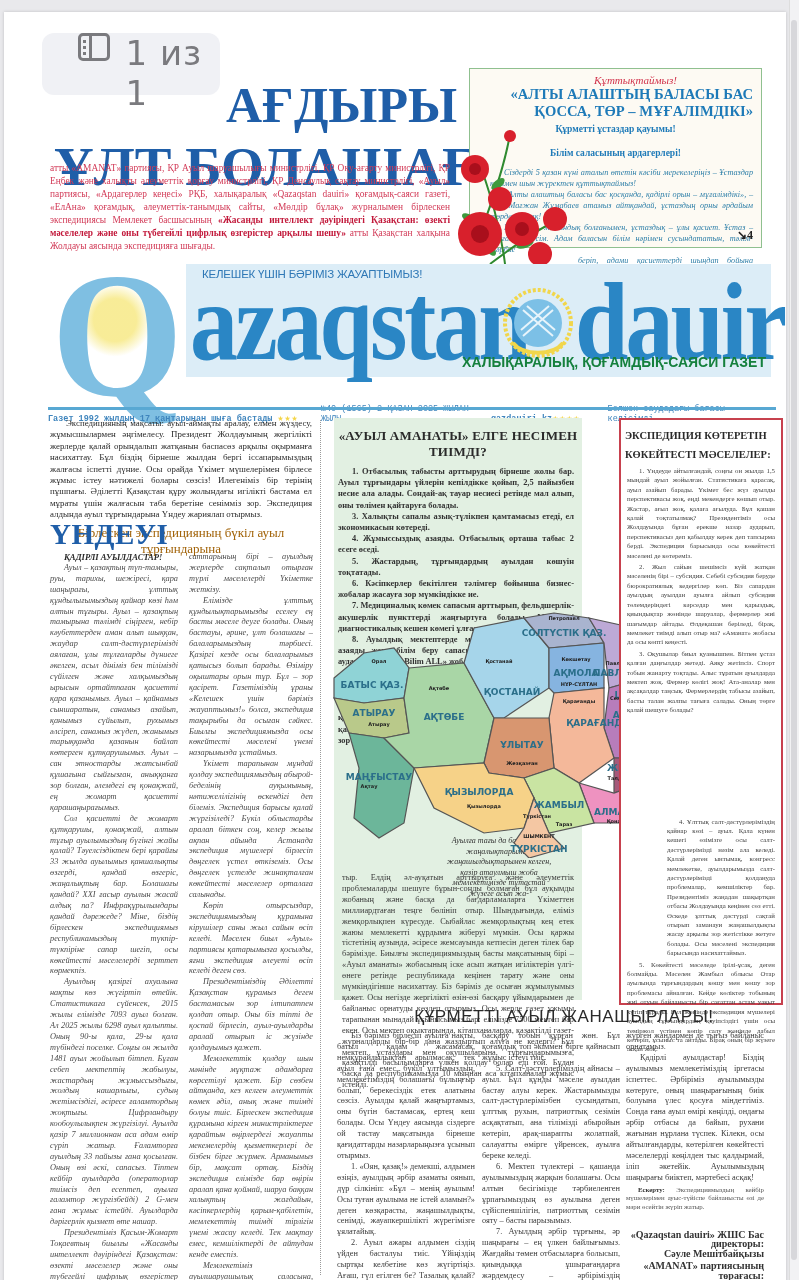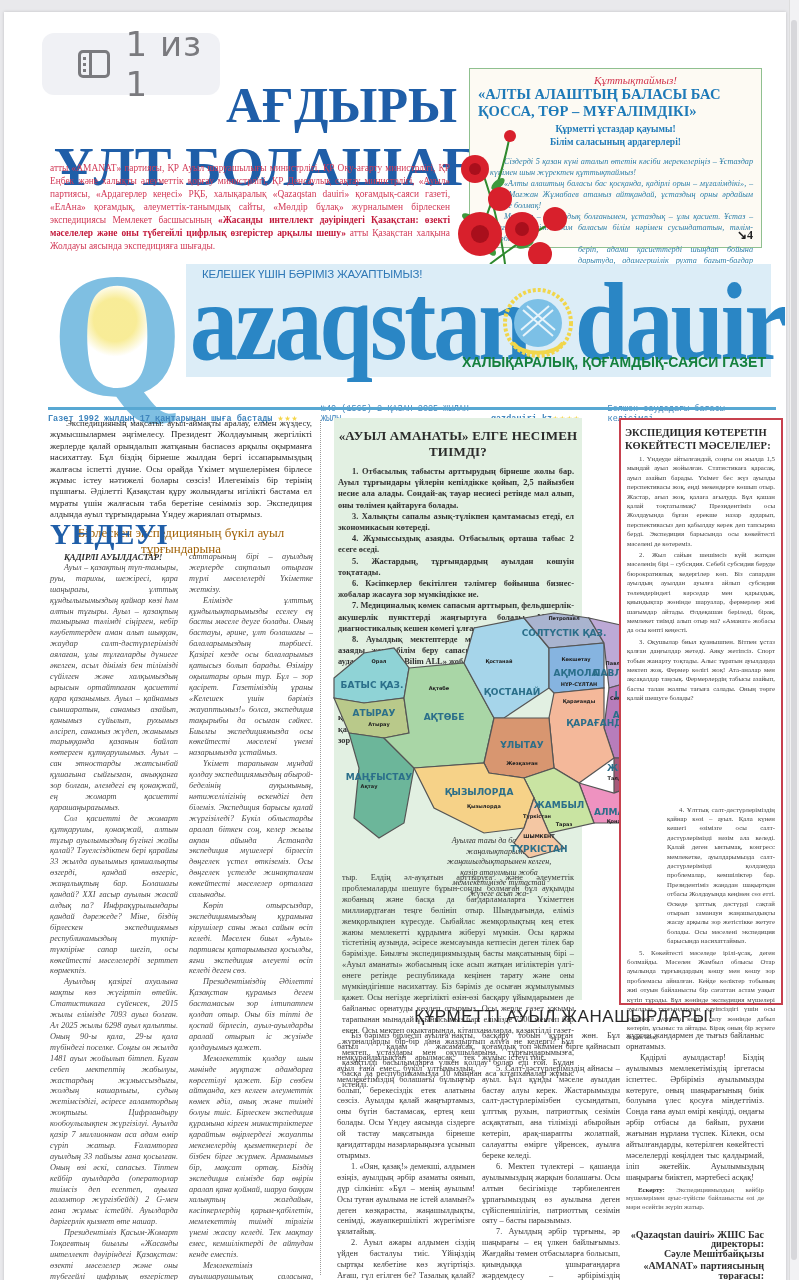--- a/index.html
+++ b/index.html
@@ -3,37 +3,37 @@
 <meta charset="utf-8">
 <style>
   *{box-sizing:border-box;margin:0;padding:0}
   html,body{width:799px;height:1280px;overflow:hidden;background:#e9e9ec}
   body{position:relative;font-family:"Liberation Serif",serif;color:#222}
   .page{position:absolute;left:4px;top:12px;width:782px;height:1290px;background:#fff;box-shadow:0 0 3px rgba(0,0,0,.18);overflow:hidden}
   .scrollbar{position:absolute;right:0;top:0;width:10px;height:1280px;background:#f2f2f4;border-left:1px solid #ddd}
   .scroll-thumb{position:absolute;right:2px;top:20px;width:6px;height:1240px;border-radius:3px;background:#d7d7db}
 
   
-  .badge{position:absolute;left:42px;top:33px;width:178px;height:62px;background:rgba(240,241,245,.97);border-radius:12px;display:flex;align-items:center;padding-left:36px;gap:16px;z-index:5}
+  .badge{position:absolute;left:42px;top:33px;width:178px;height:62px;background:rgba(240,241,245,.97);border-radius:12px;display:flex;align-items:flex-start;padding-left:36px;gap:16px;z-index:5}
   .badge .sidebar-icon{width:36px;height:28px;border:3px solid #7a7a7e;border-radius:5px;position:relative}
   .badge .sidebar-icon:before{content:"";position:absolute;left:8px;top:0;bottom:0;border-left:3px solid #7a7a7e}
   .badge .sidebar-icon i{position:absolute;left:2px;width:3px;height:3px;background:#7a7a7e}
   .badge-text{font-family:"DejaVu Sans",sans-serif;font-size:34px;color:#7a7a7e;font-weight:400;letter-spacing:1px}
 
   
   .headline{position:absolute;left:50px;top:52px;color:#1f5ea8;font-family:"Liberation Serif",serif;font-weight:bold;line-height:1}
   .headline .l1{position:absolute;left:172px;top:16px;font-size:50px;white-space:nowrap}
   .headline .l2{position:absolute;left:0;top:75px;font-size:55px;white-space:nowrap}
   .lead{position:absolute;left:46px;top:150px;width:400px;font-size:9.4px;line-height:13px;color:#d23a57;text-align:justify}
   .lead b{color:#c2193b}
 
   
   .greet{position:absolute;left:465px;top:56px;width:293px;height:180px;border:1.5px solid #8fc08f;background:#fdfaf3;padding:5px 8px}
   .greet .kt{font-family:"Liberation Serif",serif;font-style:italic;font-size:11px;color:#d2334c;text-align:center;margin-left:40px}
-  .greet .gt{font-weight:bold;font-size:14.6px;color:#1e7ab8;text-align:left;line-height:17px}
+  .greet .gt{font-weight:bold;font-size:14.6px;color:#1e7ab8;text-align:right;line-height:17px}
   .greet .gs{font-weight:bold;font-size:9.5px;color:#1e7ab8;text-align:center;line-height:12px;margin-top:3px}
   .greet .gb{font-style:italic;font-size:8.2px;color:#2e7fa8;line-height:11px;text-align:justify;margin-top:8px;padding-left:12px}
   .greet .gb p{text-indent:14px}
   .greet .gb .ind{padding-left:88px;text-indent:0}
   .roses{position:absolute;left:-20px;top:55px;width:140px;height:145px}
   .pgref{position:absolute;right:8px;bottom:4px;font-weight:bold;font-size:12px;color:#222}
 
   
   .mast{position:absolute;left:36px;top:238px;width:738px;height:132px}
   .mast-band{position:absolute;left:146px;top:14px;width:585px;height:113px;background:#dcedf7}
@@ -70,21 +70,21 @@
   .gtail{position:absolute;left:8px;top:455px;width:232px}
   .gtail p{text-indent:0}
   .mapnote{position:absolute;left:110px;top:418px;width:110px;font-size:8px;line-height:10.5px;color:#333;text-align:center}
 
   
   .map{position:absolute;left:320px;top:596px;width:330px;height:250px}
   .map text{font-family:"DejaVu Sans",sans-serif;font-weight:bold}
 
   
   .rbox{position:absolute;left:615px;top:406px;width:164px;height:587px;border:2px solid #c7414e;background:#fff;padding:6px 6px}
-  .rbox h3{font-size:10.5px;font-weight:bold;color:#2a2a2a;line-height:13px;margin-left:-2px}
+  .rbox h3{font-size:10.5px;font-weight:bold;color:#2a2a2a;line-height:19px;margin-left:-2px}
   .rbox .txt{font-size:6.8px;line-height:9.4px;color:#444}
   .rbox p{text-indent:12px;margin-top:2px}
 
   
   .bottom-title{position:absolute;left:345px;top:995px;width:430px;text-align:center;font-family:"Liberation Sans",sans-serif;font-size:17px;color:#2a2a2a;letter-spacing:.6px}
   .bcol{position:absolute;top:1019px;width:138px}
   .bcol p{text-indent:14px}
   .b1{left:333px}.b2{left:478px}.b3{left:622px}
   .sigs{margin-top:18px;text-align:right;font-size:10px;line-height:9.4px;font-weight:bold;color:#333}
   .sigs div{margin-bottom:3px}
@@ -99,21 +99,21 @@
   <div class="headline">
     <div class="l1">АҒДЫРЫ –</div>
     <div class="l2">ҰЛТ БОЛАШАҒЫ»</div>
   </div>
   <div class="lead"><span>атты «AMANAT» партиясы, ҚР Ауыл шаруашылығы министрлігі, ҚР Оқу-ағарту министрлігі, ҚР Еңбек және халықты әлеуметтік қорғау министрлігі, ҚР Денсаулық сақтау министрлігі, «Ауыл» партиясы, «Ардагерлер кеңесі» РҚБ, халықаралық «Qazaqstan dauiri» қоғамдық-саяси газеті, «ЕлАна» қоғамдық, әлеуметтік-танымдық сайты, «Мөлдір бұлақ» журналымен бірлескен экспедициясы Мемлекет басшысының </span><b>«Жасанды интеллект дәуіріндегі Қазақстан: өзекті мәселелер және оны түбегейлі цифрлық өзгерістер арқылы шешу»</b><span> атты Қазақстан халқына Жолдауы аясында экспедицияға шығады.</span></div>
 
   <div class="greet">
     <div class="kt">Құттықтаймыз!</div>
     <div class="gt">«АЛТЫ АЛАШТЫҢ БАЛАСЫ БАС ҚОССА, ТӨР – МҰҒАЛІМДІКІ»</div>
     <div class="gs">Құрметті ұстаздар қауымы!</div>
-    <div class="gs" style="margin-top:1px">Білім саласының ардагерлері!</div>
+    <div class="gs" style="margin-top:12px">Білім саласының ардагерлері!</div>
     <div class="gb">
       <p>Сіздерді 5 қазан күні аталып өтетін кәсіби мерекелеріңіз – Ұстаздар күнімен шын жүректен құттықтаймыз!</p>
       <p>«Алты алаштың баласы бас қосқанда, қадірлі орын – мұғалімдікі», – деп, Мағжан Жұмабаев атамыз айтқандай, ұстаздың орны әрдайым төрде болмақ!</p>
       <p>Мұғалім – маман­дық болғанымен, ұстаздық – ұлы қасиет. Ұстаз – ұлағатты есім. Адам баласын білім нәрімен сусындататын, тәлім-тәрбие</p>
       <p class="ind">беріп, адами қасиеттерді шыңдап бойына дарытуда, адамгершілік рухта бағыт-бағдар берудe ұстаздың еңбегі орасан зор.</p>
     </div>
     <svg class="roses" viewBox="0 0 140 145">
       <g stroke="#2f8a2f" stroke-width="2" fill="none">
         <path d="M60 10 C55 40 45 70 30 110"></path>
           <path d="M30 40 C40 70 50 100 55 140"></path>

